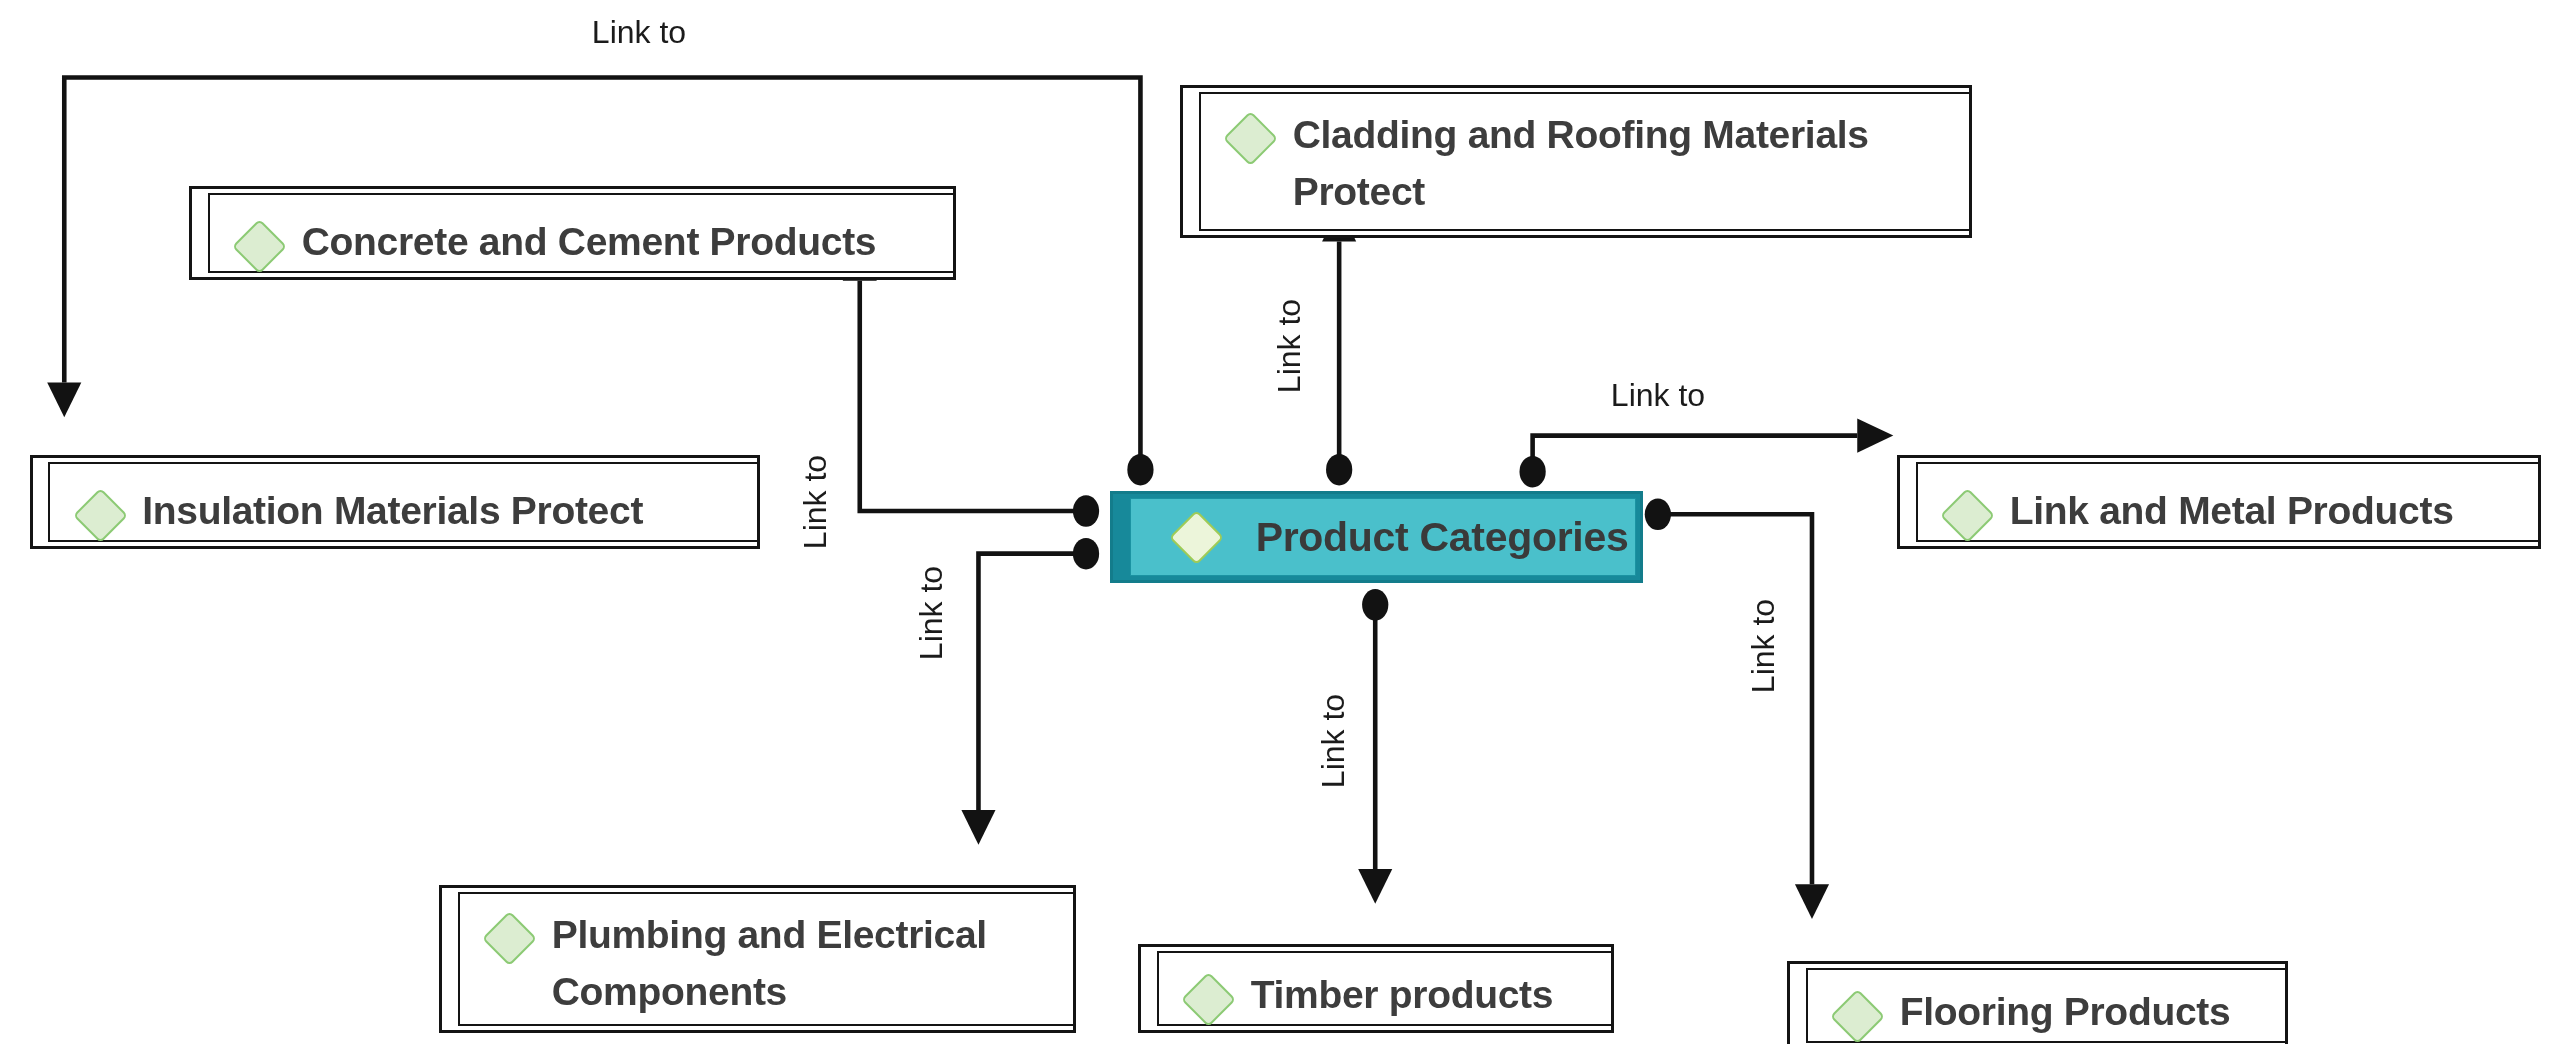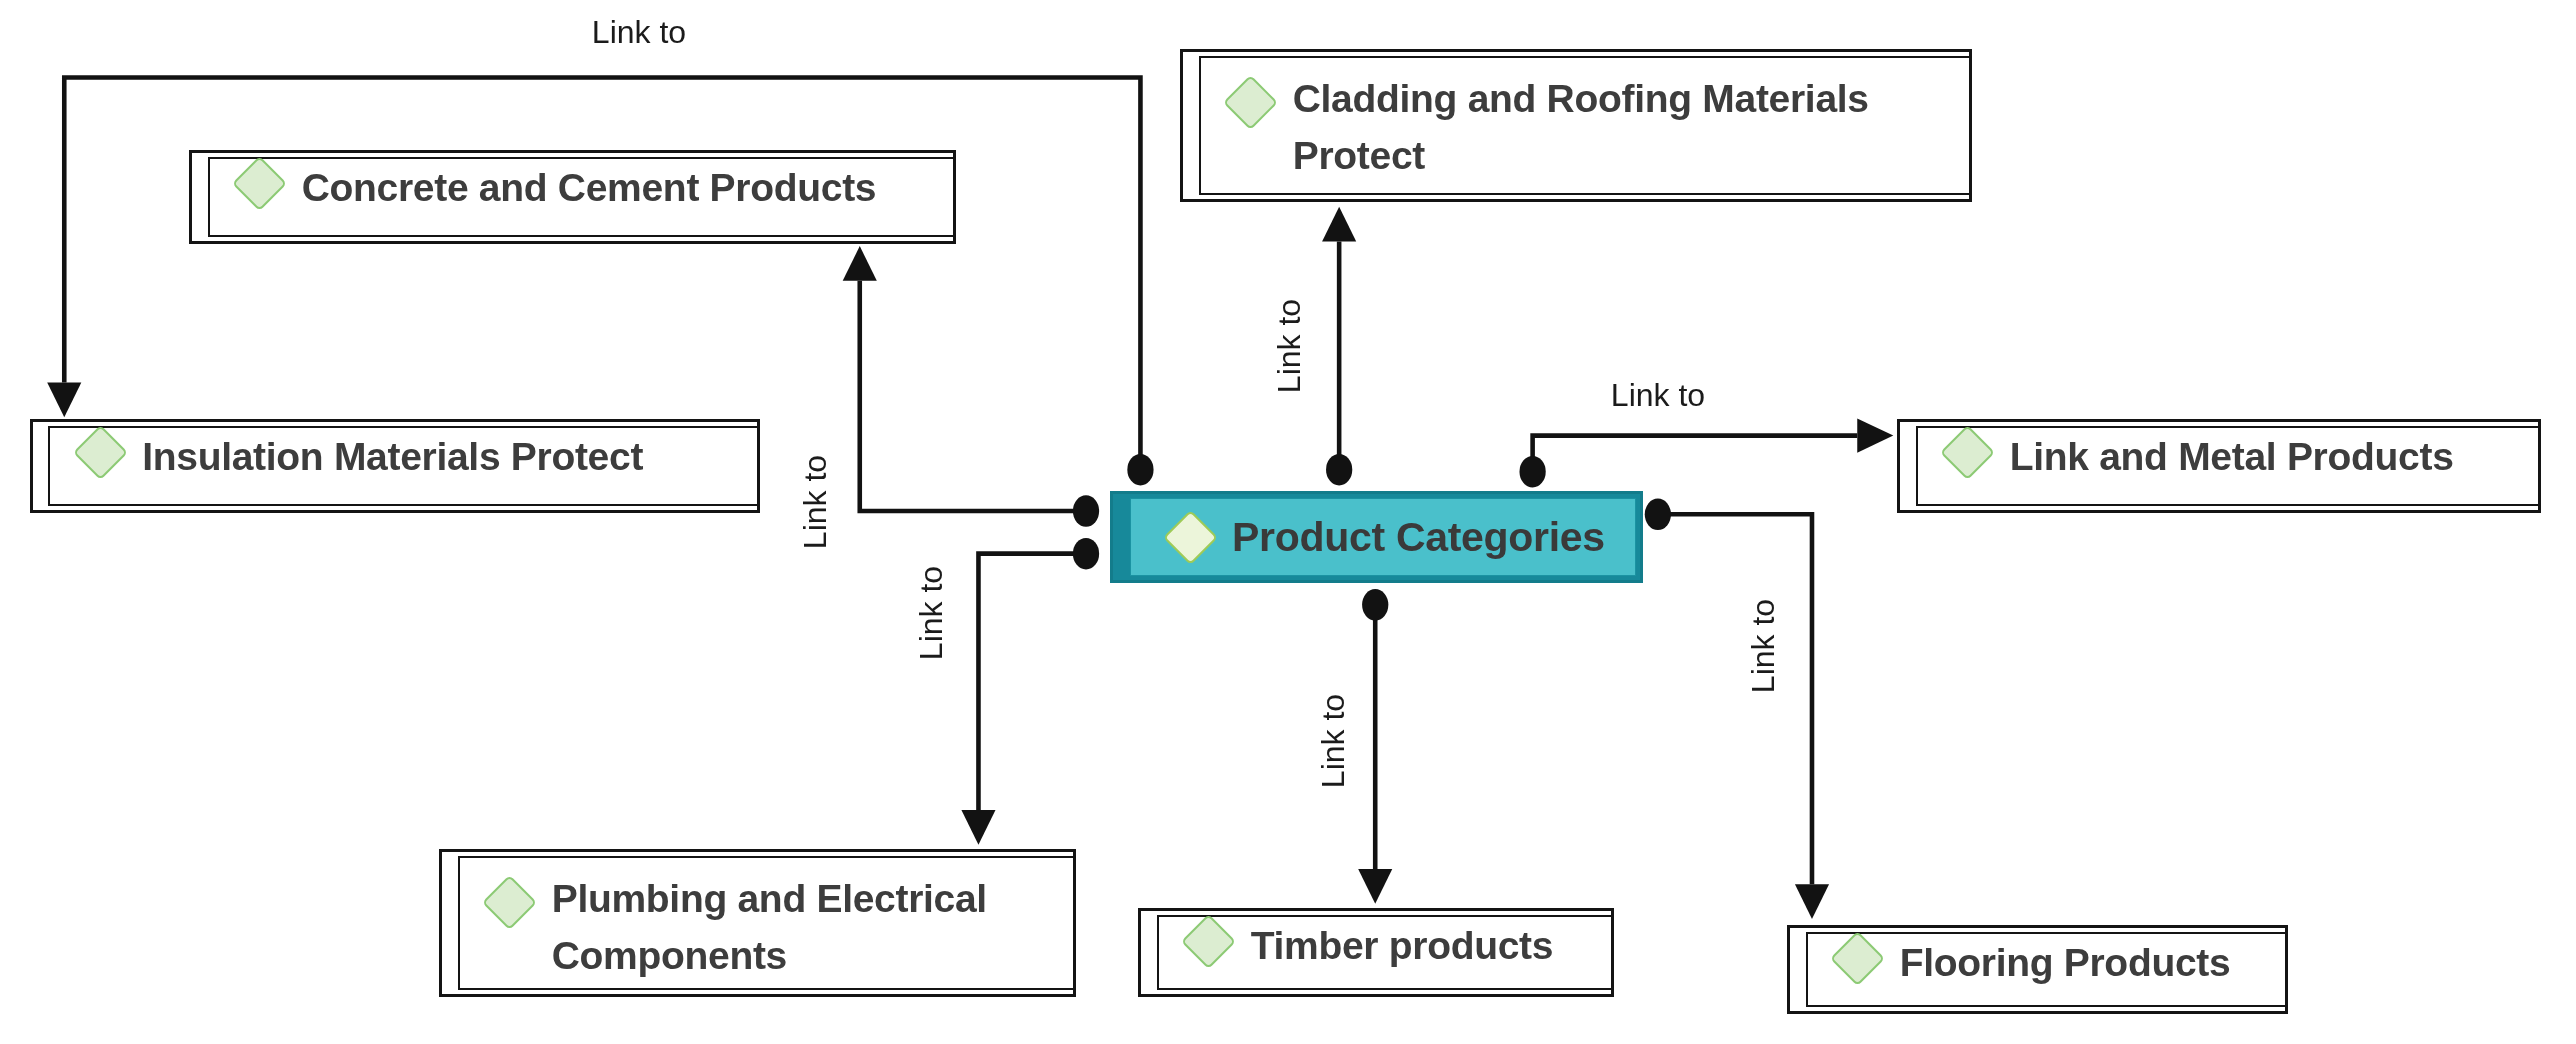--- a/index.html
+++ b/index.html
@@ -14,26 +14,27 @@
   .conn-line{fill:none;stroke:#121212;stroke-width:7;}
   .conn-dot{fill:#121212;}
   .conn-arrow{fill:#121212;stroke:none;}
 
   
   .box{
     position:absolute;
     background:#ffffff;
     border:3.3px solid #141414;
     box-sizing:border-box;
+    margin-top:36px;
   }
   .box-inner{
     position:absolute;
     left:15.7px;top:3.9px;bottom:3.9px;right:0;
     border:2px solid #141414;border-right:none;
-    display:flex;align-items:flex-start;
+    display:flex;align-items:flex-end;
     padding-left:25px;gap:17px;
     box-sizing:border-box;
   }
   .box.twoline .box-inner{align-items:flex-start;padding-top:11.8px;}
   .box.twoline .diamond-wrap{margin-top:7.9px;}
 
   .diamond-wrap{
     width:50px;height:50px;flex:none;
     display:flex;align-items:center;justify-content:center;
   }
@@ -58,22 +59,23 @@
     background:#17899a;
     border:3.3px solid #137c8b;
     box-sizing:border-box;
   }
   .node-inner{
     position:absolute;
     left:17px;top:3.9px;right:3.9px;bottom:3.9px;
     background:#4ac0cb;
     border:1.3px solid #1b93a2;
     display:flex;align-items:center;
-    padding-left:34px;gap:17px;
-    box-sizing:border-box;
+    padding-left:34px;gap:34px;
+    box-sizing:border-box;
+    justify-content:center;
   }
   .node .diamond{background:#ecf5da;border-color:#9ecb57;}
   .node .label{color:#3a3a3a;font-size:41px;}
 
   
   .link-label{
     position:absolute;
     font-size:32px;font-weight:400;color:#1b1b1b;
     white-space:nowrap;
     transform:translate(-50%,-50%);

